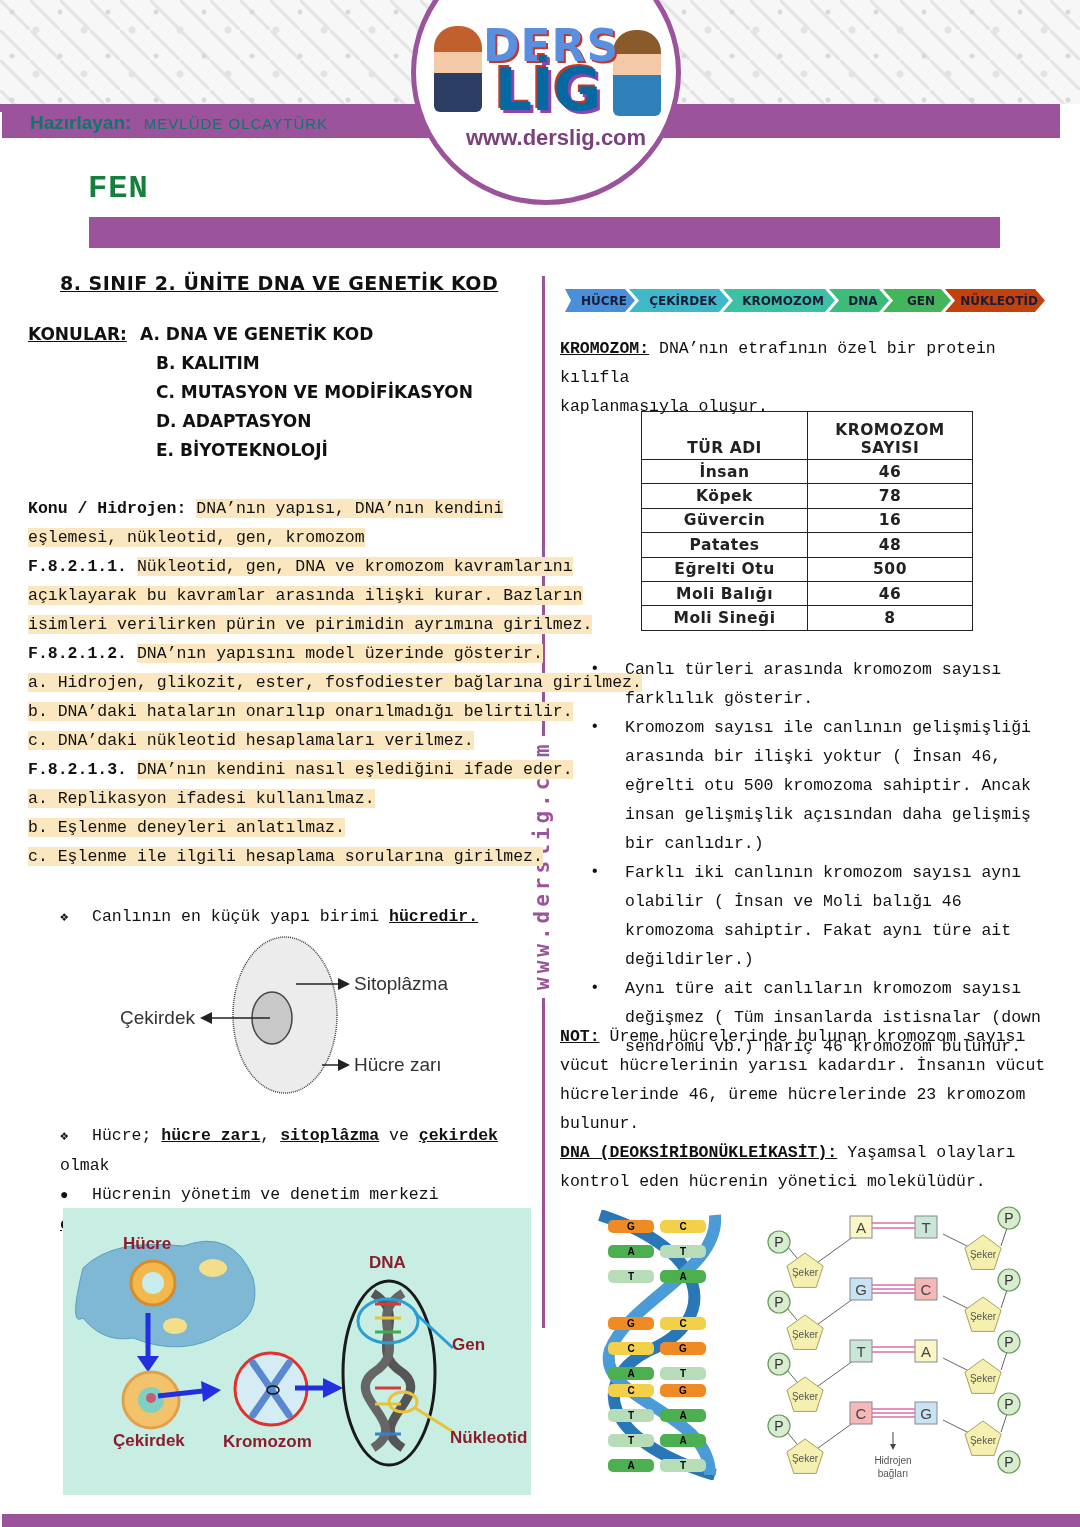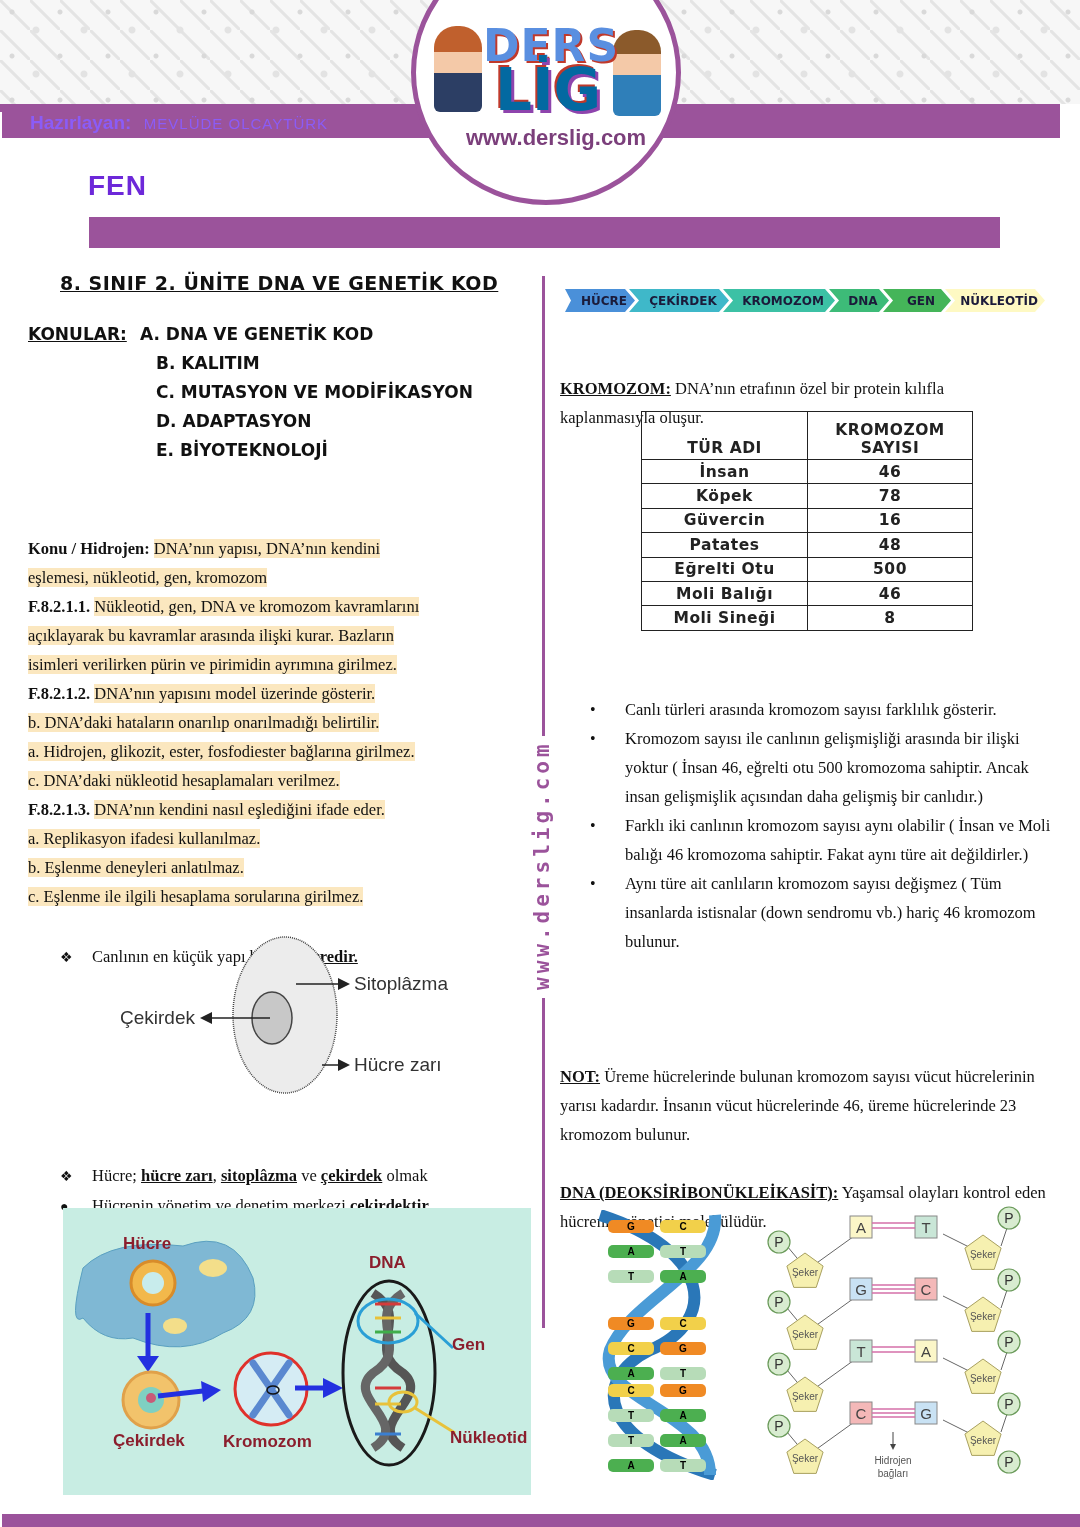--- a/index.html
+++ b/index.html
@@ -9,47 +9,47 @@
   
   .doodle-bg { position: absolute; left: 0; top: 0; width: 1080px; height: 104px;
     background-color: #f7f7f7;
     background-image:
       radial-gradient(circle at 12px 12px, #d9d9d9 2px, transparent 3px),
       radial-gradient(circle at 36px 30px, #e3e3e3 3px, transparent 4px),
       linear-gradient(45deg, transparent 46%, #e4e4e4 47%, #e4e4e4 53%, transparent 54%);
     background-size: 48px 44px, 48px 44px, 30px 30px; }
   .author-bar { position: absolute; left: 2px; top: 104px; width: 1058px; height: 34px; background: #9b539b; }
   .author-bar-notch { position: absolute; left: 0; top: 104px; width: 26px; height: 8px; background: #9b539b; }
-  .author-text { position: absolute; left: 30px; top: 112px; color: #8b5cf6; font-family: "Liberation Sans", sans-serif; }
+  .author-text { position: absolute; left: 30px; top: 112px; color: #0f766e; font-family: "Liberation Sans", sans-serif; }
   .author-label { font-weight: bold; font-size: 19px; }
   .author-name { font-size: 15px; letter-spacing: 1px; margin-left: 8px; }
   .logo-circle { position: absolute; left: 411px; top: -60px; width: 270px; height: 265px; border-radius: 50%;
     background: #fff; border: 5px solid #9b539b; }
   .logo-word { position: absolute; font-family: "DejaVu Sans", sans-serif; font-weight: bold; }
   .logo-ders { left: 483px; top: 20px; font-size: 44px; color: #5a8fe0; letter-spacing: 1px;
     text-shadow: 2px 2px 0 #c0392b, -1px -1px 0 #fff; }
   .logo-lig { left: 495px; top: 56px; font-size: 58px; color: #0369a1;
     text-shadow: 3px 3px 0 #8e44ad, -2px -2px 0 #c0392b; }
   .logo-url { position: absolute; left: 466px; top: 125px; font-size: 22px; font-weight: bold; color: #7b3f7b;
     font-family: "Liberation Sans Narrow", "Liberation Sans", sans-serif; }
   .mascot { position: absolute; width: 48px; height: 86px; border-radius: 22px 22px 6px 6px; }
   .mascot-boy { left: 434px; top: 26px; background: linear-gradient(#c0602d 0 30%, #f4c9a8 30% 55%, #2c3e64 55% 100%); }
   .mascot-girl { left: 613px; top: 30px; background: linear-gradient(#8b5a2b 0 28%, #f4c9a8 28% 52%, #2f7fb9 52% 100%); }
-  .subject { position: absolute; left: 88px; top: 170px; font-size: 28px; font-weight: bold; color: #6d28d9;
-    font-family: Liberation Sans, sans-serif; letter-spacing: 1px; }
+  .subject { position: absolute; left: 88px; top: 170px; font-size: 32px; font-weight: bold; color: #15803d;
+    font-family: Liberation Mono, monospace; letter-spacing: 1px; }
   .subject-bar { position: absolute; left: 89px; top: 217px; width: 911px; height: 31px; background: #9b539b; }
 
   
   .col-divider { position: absolute; left: 542px; top: 276px; width: 3px; height: 460px; background: #9b539b; }
   .col-divider2 { position: absolute; left: 542px; top: 998px; width: 3px; height: 330px; background: #9b539b; }
   .vertical-url { position: absolute; left: 530px; top: 760px; width: 28px; height: 230px;
     writing-mode: vertical-rl; transform: rotate(180deg); color: #9b539b; font-weight: bold;
     font-size: 21px; letter-spacing: 4px; text-align: center; font-family: "DejaVu Sans Mono", monospace; }
 
-  .txt { font-family: Liberation Serif, serif; font-size: 16.5px; line-height: 29px; margin-top: 40px; }
+  .txt { font-family: Liberation Mono, monospace; font-size: 16.5px; line-height: 29px; }
   .unit-title { position: absolute; left: 60px; top: 272px; font-size: 19px; font-weight: bold; text-decoration: underline; letter-spacing: 0.5px; }
   .konular { position: absolute; left: 28px; top: 320px; font-size: 17px; font-weight: bold; line-height: 29px; }
   .konular-label { text-decoration: underline; }
   .konular-list { position: absolute; left: 156px; top: 320px; font-size: 17px; font-weight: bold; line-height: 29px; }
   .konular-first { position: absolute; left: 140px; top: 320px; font-size: 17px; font-weight: bold; line-height: 29px; }
 
   .kazanim { position: absolute; left: 28px; top: 494px; width: 505px; }
   .kazanim .line { display: block; height: 29px; white-space: nowrap; }
   .hl { background: #fbe7bf; }
   .b { font-weight: bold; }
@@ -132,22 +132,22 @@
 
 <div class="kazanim txt">
   <span class="line"><span class="b">Konu / Hidrojen:</span> <span class="hl">DNA’nın yapısı, DNA’nın kendini</span></span>
   <span class="line"><span class="hl">eşlemesi, nükleotid, gen, kromozom</span></span>
 
   <span class="line"><span class="b">F.8.2.1.1.</span> <span class="hl">Nükleotid, gen, DNA ve kromozom kavramlarını</span></span>
   <span class="line"><span class="hl">açıklayarak bu kavramlar arasında ilişki kurar. Bazların</span></span>
   <span class="line"><span class="hl">isimleri verilirken pürin ve pirimidin ayrımına girilmez.</span></span>
 
   <span class="line"><span class="b">F.8.2.1.2.</span> <span class="hl">DNA’nın yapısını model üzerinde gösterir.</span></span>
+  <span class="line"><span class="hl">a. Hidrojen, glikozit, ester, fosfodiester bağlarına girilmez.</span></span>
   <span class="line"><span class="hl">b. DNA’daki hataların onarılıp onarılmadığı belirtilir.</span></span>
-  <span class="line"><span class="hl">a. Hidrojen, glikozit, ester, fosfodiester bağlarına girilmez.</span></span>
   <span class="line"><span class="hl">c. DNA’daki nükleotid hesaplamaları verilmez.</span></span>
 
   <span class="line"><span class="b">F.8.2.1.3.</span> <span class="hl">DNA’nın kendini nasıl eşlediğini ifade eder.</span></span>
   <span class="line"><span class="hl">a. Replikasyon ifadesi kullanılmaz.</span></span>
   <span class="line"><span class="hl">b. Eşlenme deneyleri anlatılmaz.</span></span>
   <span class="line"><span class="hl">c. Eşlenme ile ilgili hesaplama sorularına girilmez.</span></span>
 </div>
 
 <div class="cell-bullet txt">
   <span class="bullet-glyph">❖</span><span>Canlının en küçük yapı birimi </span><span class="b u">hücredir.</span>
@@ -216,21 +216,21 @@
   <div class="fig-label" style="left:389px; top:127px;">Gen</div>
   <div class="fig-label" style="left:387px; top:220px;">Nükleotid</div>
 </div>
 
 <div class="chevrons">
   <div class="chev" style="width: 70px; background: rgb(74, 144, 217);">HÜCRE</div>
   <div class="chev" style="width: 100px; background: rgb(63, 184, 201);">ÇEKİRDEK</div>
   <div class="chev" style="width: 112px; background: rgb(60, 193, 165);">KROMOZOM</div>
   <div class="chev" style="width: 60px; background: rgb(61, 187, 120);">DNA</div>
   <div class="chev" style="width: 68px; background: rgb(69, 181, 89);">GEN</div>
-  <div class="chev" style="width: 100px; background: #fef9c3;">NÜKLEOTİD</div>
+  <div class="chev" style="width: 100px; background: #c2410c;">NÜKLEOTİD</div>
 </div>
 
 <div class="kromozom-def txt">
   <span class="b u">KROMOZOM:</span><span> DNA’nın etrafının özel bir protein kılıfla</span><br>
   <span>kaplanmasıyla oluşur.</span>
 </div>
 
 <table class="chrom-table">
   <thead>
     <tr>

